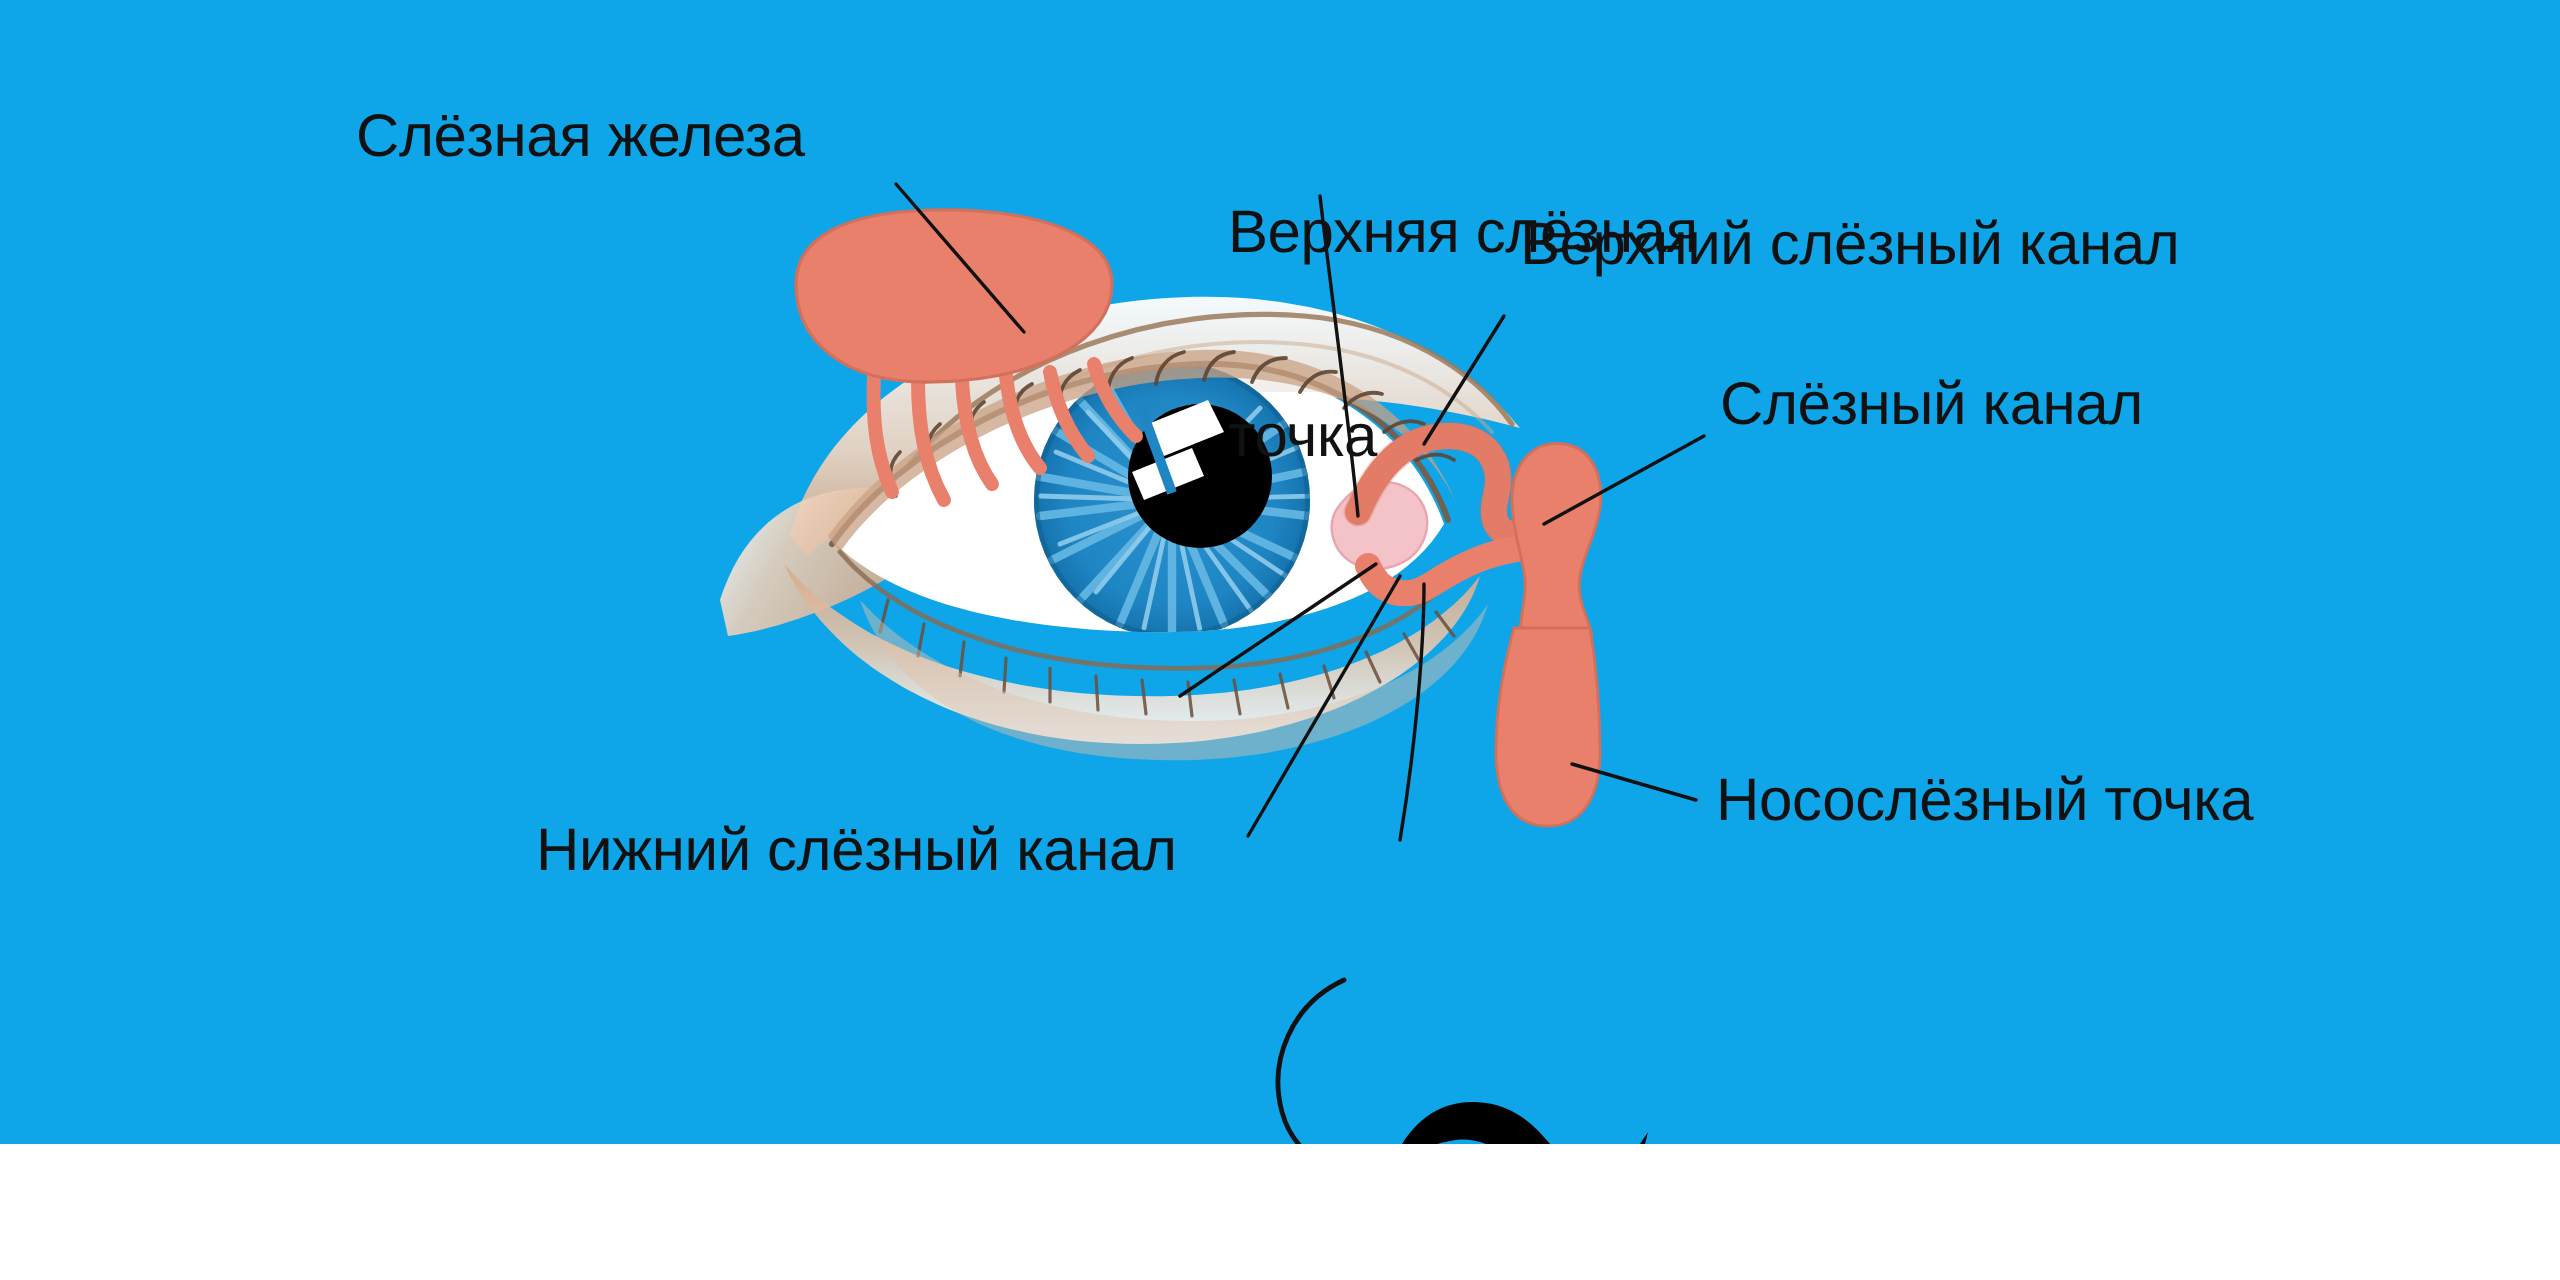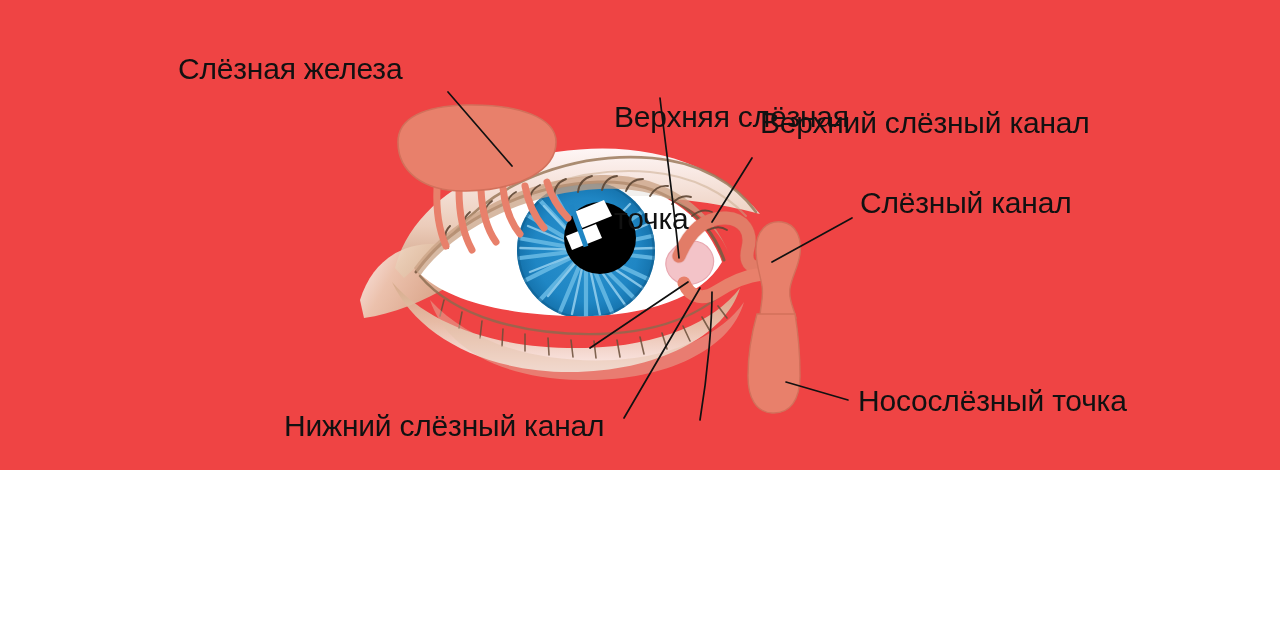--- a/index.html
+++ b/index.html
@@ -7,22 +7,22 @@
     margin: 0;
     padding: 0;
     background: #ffffff;
   }
   body {
     font-family: "Liberation Sans", sans-serif;
   }
   #stage {
     position: relative;
     width: 1280px;
-    height: 470px;
-    background: #ef4444;
+    height: 572px;
+    background: #0ea5e9;
     overflow: hidden;
   }
   #diagram-svg {
     position: absolute;
     left: 0;
     top: 0;
     width: 1280px;
     height: 640px;
     display: block;
   }
@@ -276,17 +276,17 @@
   <div class="label" style="left:614px; top:32px;">
     <div>Верхняя слёзная</div>
     <div>точка</div>
   </div>
 
   <div class="label" style="left:760px; top:106px;">Верхний слёзный канал</div>
 
   <div class="label" style="left:860px; top:186px;">Слёзный канал</div>
 
 
-  <div class="label" style="left:268px; top:409px;margin-left:16px;">Нижний слёзный канал</div>
+  <div class="label" style="left:268px; top:409px;">Нижний слёзный канал</div>
 
   <div class="label" style="left:858px; top:384px;">Носослёзный точка</div>
 
 </div>
 
 </body></html>

